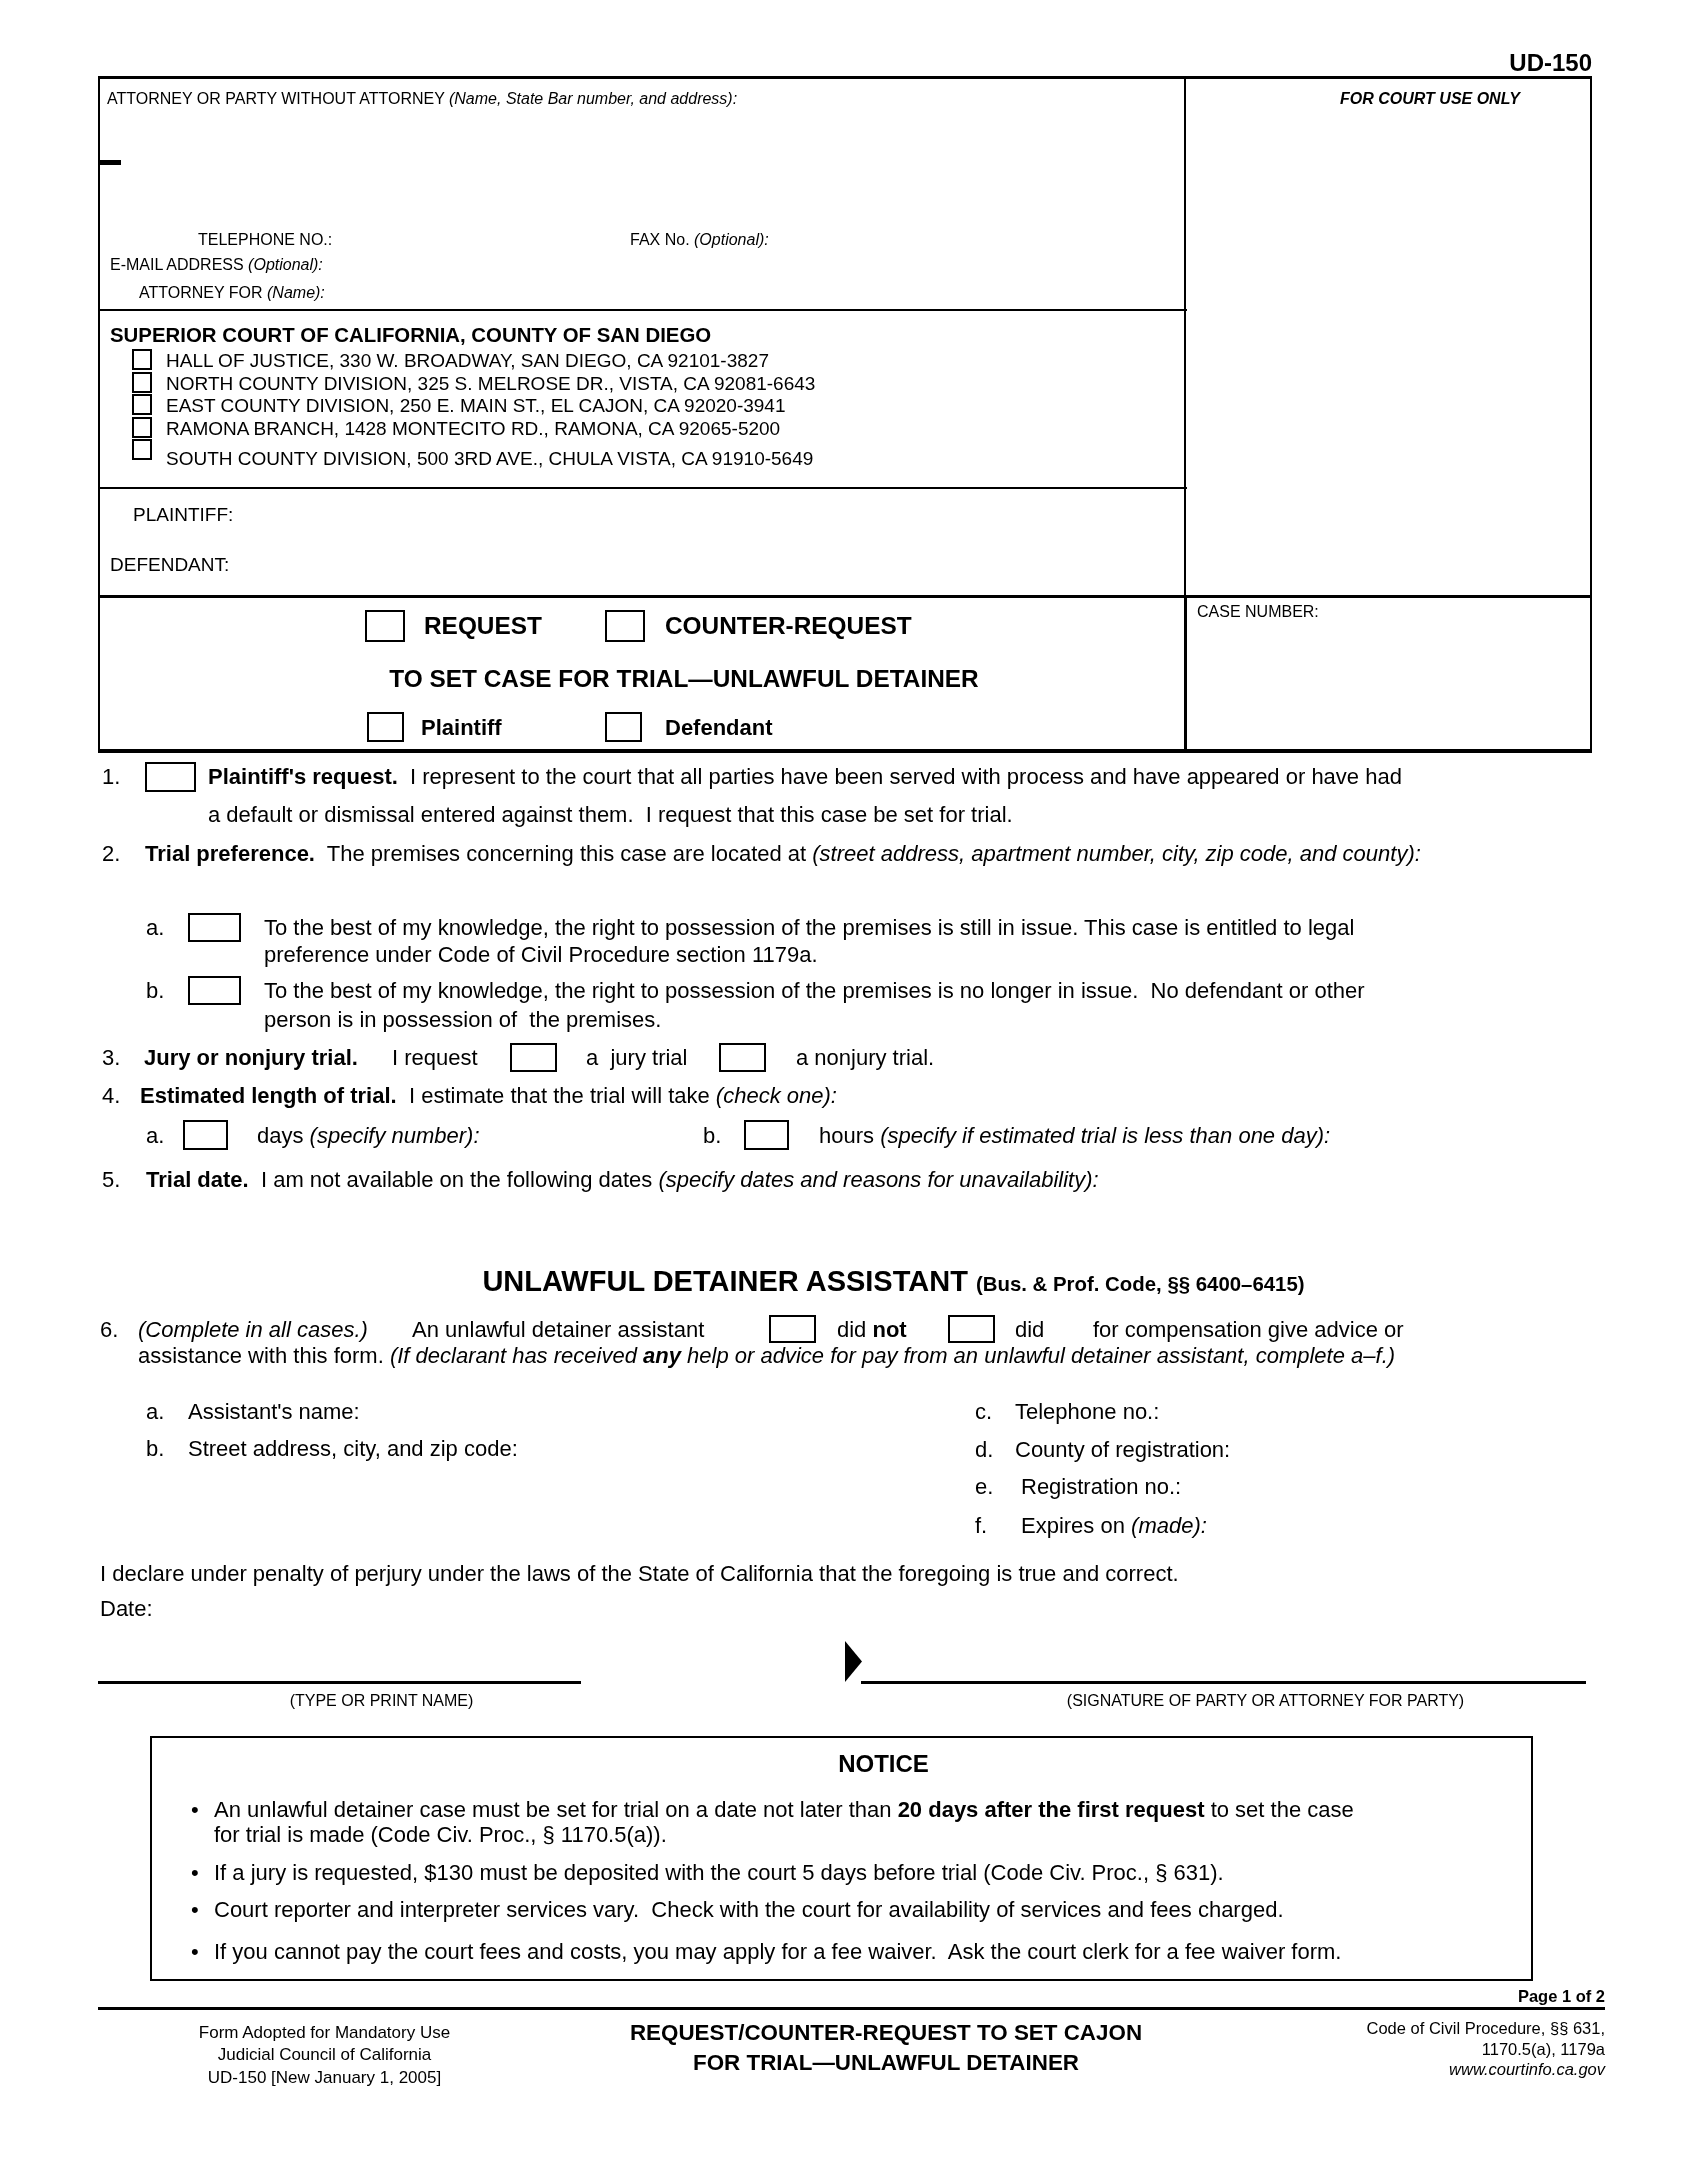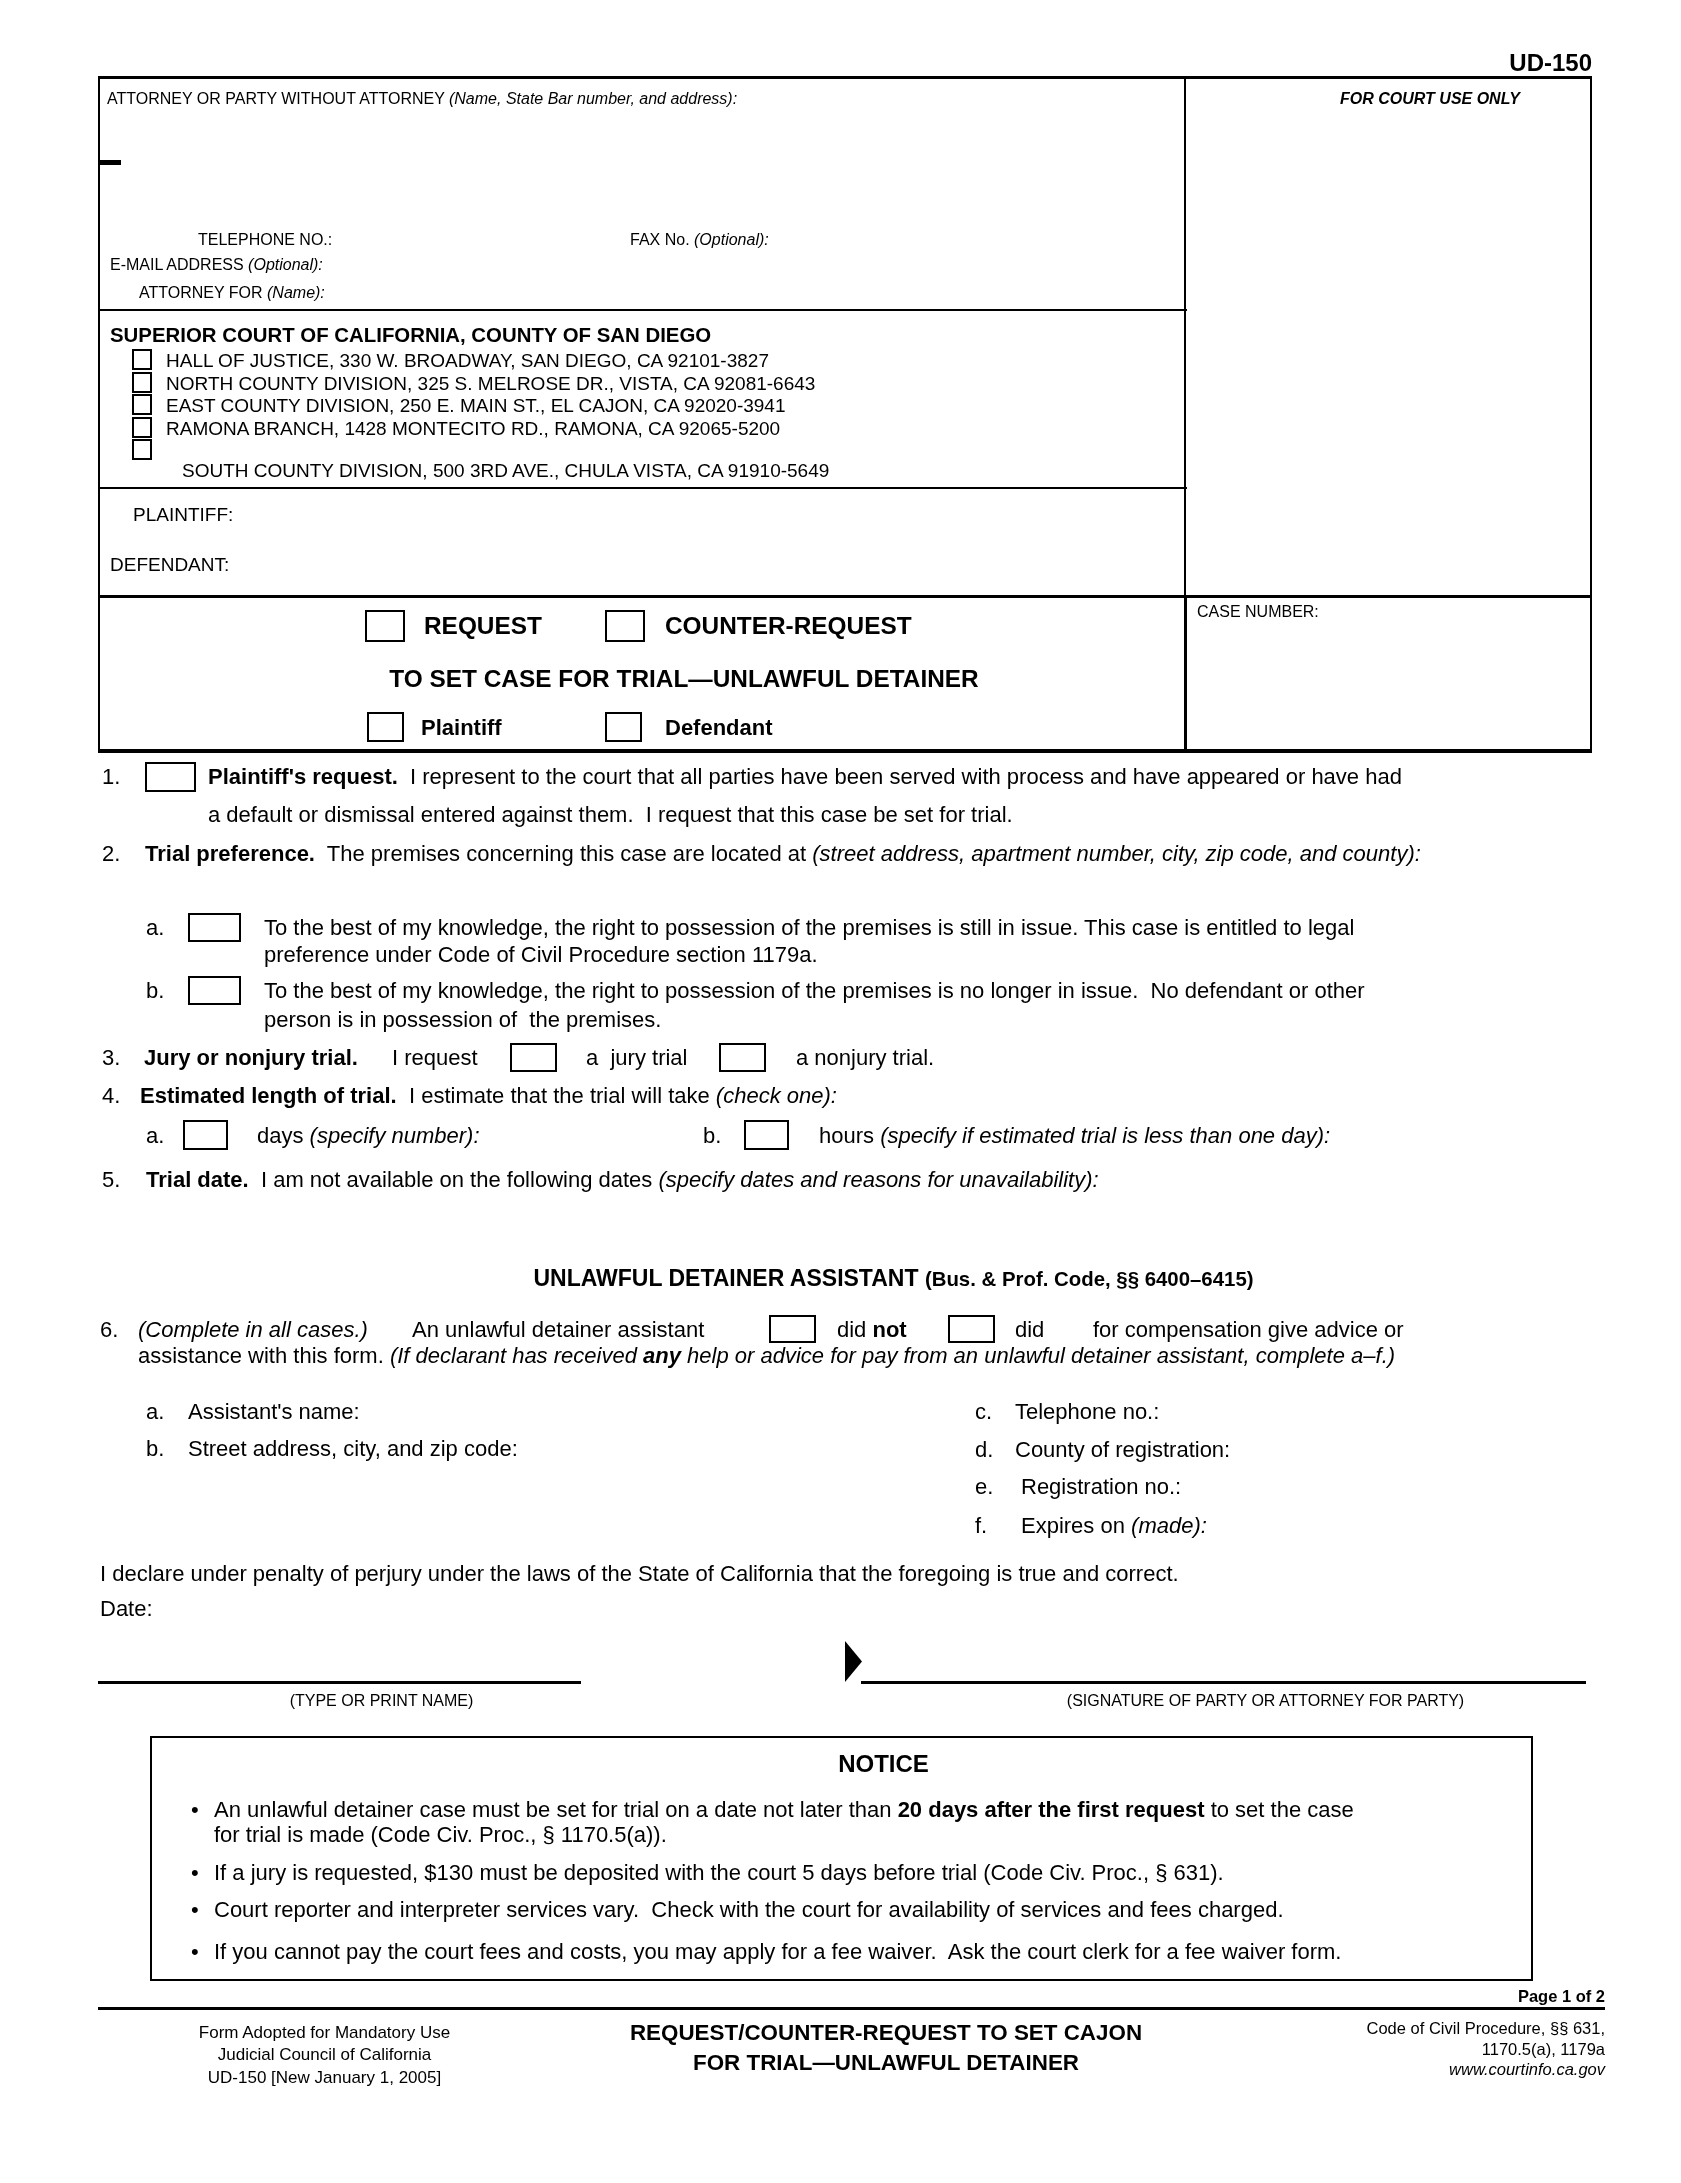--- a/index.html
+++ b/index.html
@@ -46,21 +46,21 @@
   <div class="t b" style="left:110px;top:324px;font-size:20.4px;">SUPERIOR COURT OF CALIFORNIA, COUNTY OF SAN DIEGO</div>
   <div class="cbs" style="left:132px;top:349px;width:20px;height:21px;"></div>
   <div class="t" style="left:166px;top:350px;font-size:19px;">HALL OF JUSTICE, 330 W. BROADWAY, SAN DIEGO, CA 92101-3827</div>
   <div class="cbs" style="left:132px;top:372px;width:20px;height:21px;"></div>
   <div class="t" style="left:166px;top:373px;font-size:19px;">NORTH COUNTY DIVISION, 325 S. MELROSE DR., VISTA, CA 92081-6643</div>
   <div class="cbs" style="left:132px;top:394px;width:20px;height:21px;"></div>
   <div class="t" style="left:166px;top:395px;font-size:19px;">EAST COUNTY DIVISION, 250 E. MAIN ST., EL CAJON, CA 92020-3941</div>
   <div class="cbs" style="left:132px;top:417px;width:20px;height:21px;"></div>
   <div class="t" style="left:166px;top:418px;font-size:19px;">RAMONA BRANCH, 1428 MONTECITO RD., RAMONA, CA 92065-5200</div>
   <div class="cbs" style="left:132px;top:439px;width:20px;height:21px;"></div>
-  <div class="t" style="left:166px;top:460px;font-size:19px;margin-left:16px;">SOUTH COUNTY DIVISION, 500 3RD AVE., CHULA VISTA, CA 91910-5649</div>
+  <div class="t" style="left:166px;top:448px;font-size:19px;">SOUTH COUNTY DIVISION, 500 3RD AVE., CHULA VISTA, CA 91910-5649</div>
 
   <div class="t" style="left:133px;top:504px;font-size:19px;">PLAINTIFF:</div>
   <div class="t" style="left:110px;top:554px;font-size:19px;">DEFENDANT:</div>
 
   <div class="cb" style="left:365px;top:610px;width:40px;height:32px;"></div>
   <div class="t b" style="left:424px;top:612px;font-size:24.4px;">REQUEST</div>
   <div class="cb" style="left:605px;top:610px;width:40px;height:32px;"></div>
   <div class="t b" style="left:665px;top:612px;font-size:24.4px;">COUNTER-REQUEST</div>
   <div class="t b ctr" style="left:98px;top:665px;width:1088px;font-size:24.4px;">TO SET CASE FOR TRIAL—UNLAWFUL DETAINER</div>
   <div class="cb" style="left:367px;top:712px;width:37px;height:30px;"></div>
@@ -101,21 +101,21 @@
   <div class="t" style="left:146px;top:1123px;">a.</div>
   <div class="cb" style="left:183px;top:1120px;width:45px;height:30px;"></div>
   <div class="t" style="left:257px;top:1123px;"><span>days </span><span class="i">(specify number):</span></div>
   <div class="t" style="left:703px;top:1123px;">b.</div>
   <div class="cb" style="left:744px;top:1120px;width:45px;height:30px;"></div>
   <div class="t" style="left:819px;top:1123px;"><span>hours </span><span class="i">(specify if estimated trial is less than one day):</span></div>
 
   <div class="t" style="left:102px;top:1167px;">5.</div>
   <div class="t" style="left:146px;top:1167px;"><span class="b">Trial date.</span><span>  I am not available on the following dates </span><span class="i">(specify dates and reasons for unavailability):</span></div>
 
-  <div class="t b ctr" style="left:98px;top:1265px;width:1507px;"><span style="font-size:23px;">UNLAWFUL DETAINER ASSISTANT </span><span style="font-size:20.4px;">(Bus. &amp; Prof. Code, §§ 6400–6415)</span></div>
+  <div class="t b ctr" style="left:98px;top:1265px;width:1507px;"><span style="font-size:29px;">UNLAWFUL DETAINER ASSISTANT </span><span style="font-size:20.4px;">(Bus. &amp; Prof. Code, §§ 6400–6415)</span></div>
 
   <div class="t" style="left:100px;top:1317px;">6.</div>
   <div class="t i" style="left:138px;top:1317px;">(Complete in all cases.)</div>
   <div class="t" style="left:412px;top:1317px;">An unlawful detainer assistant</div>
   <div class="cb" style="left:769px;top:1315px;width:47px;height:28px;"></div>
   <div class="t" style="left:837px;top:1317px;"><span>did </span><span class="b">not</span></div>
   <div class="cb" style="left:948px;top:1315px;width:47px;height:28px;"></div>
   <div class="t" style="left:1015px;top:1317px;">did</div>
   <div class="t" style="left:1093px;top:1317px;">for compensation give advice or</div>
   <div class="t" style="left:138px;top:1343px;"><span>assistance with this form. </span><span class="i">(If declarant has received </span><span class="b i">any</span><span class="i"> help or advice for pay from an unlawful detainer assistant, complete a–f.)</span></div>

